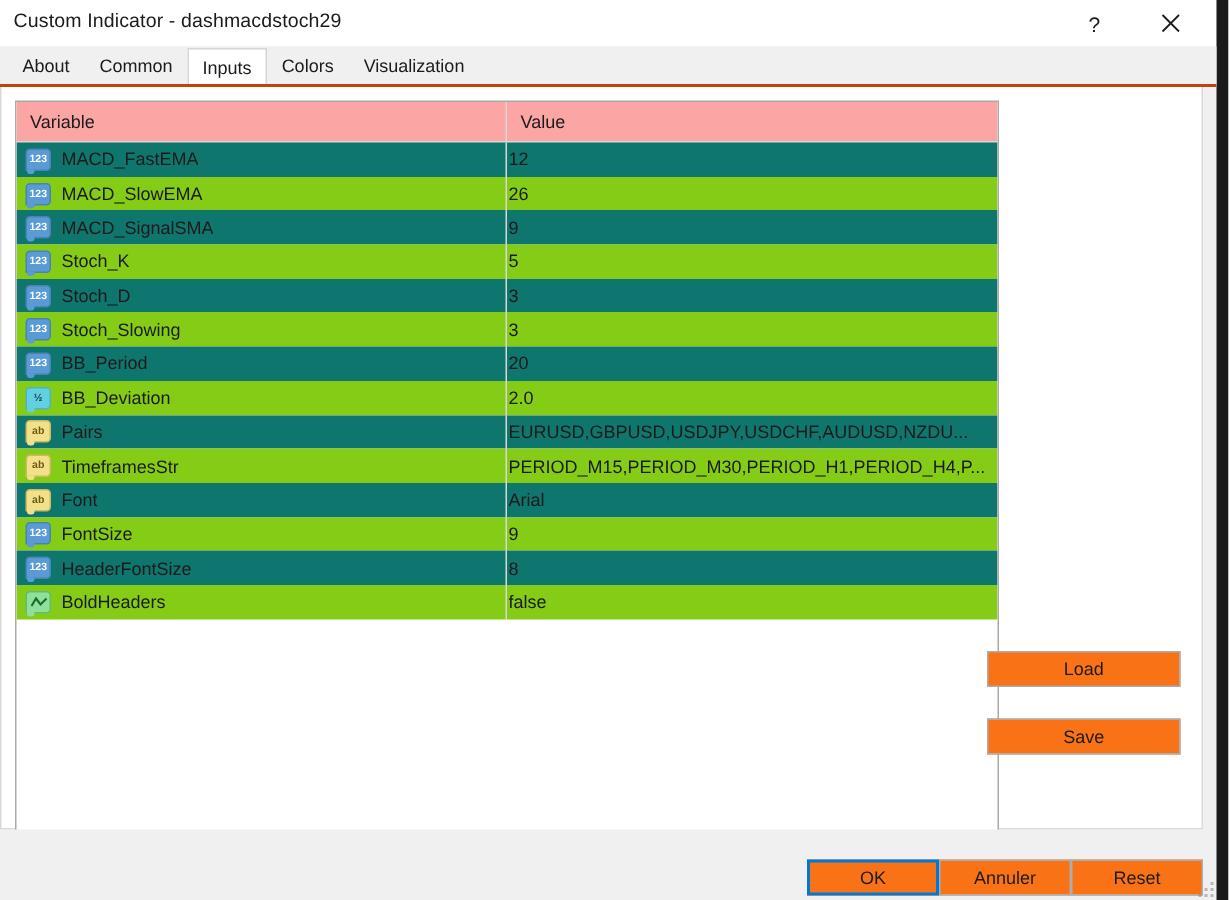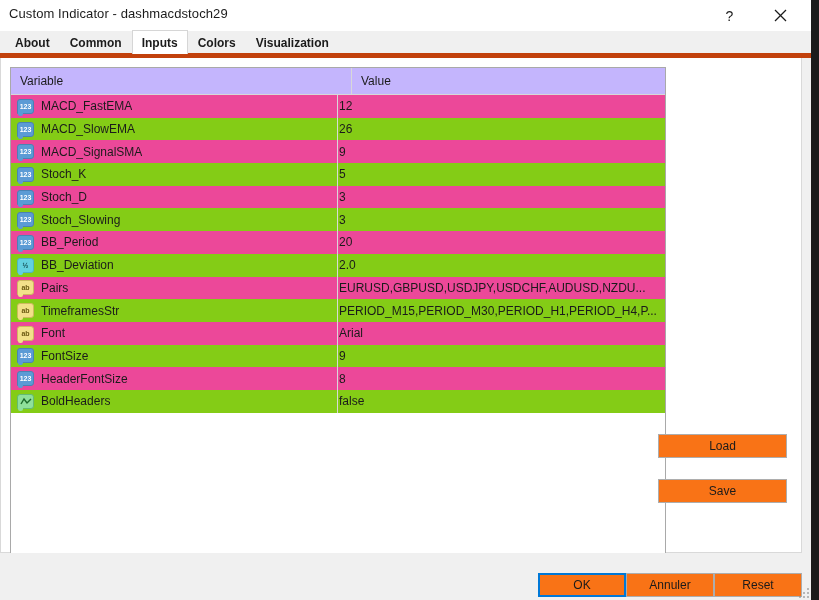--- a/index.html
+++ b/index.html
@@ -54,28 +54,27 @@
     background: transparent;
   }
   #help-button { right: 59px; font-size: 14px; }
   #close-button { right: 8px; }
   #close-button svg { display: block; }
 
   
   #tabstrip {
     height: 27px;
     background: #f0f0f0;
-    border-bottom: 5px solid #c2410c;
+    border-bottom: 2px solid #c2410c;
     display: flex;
-    align-items: flex-end;
+    align-items: center;
     padding-left: 5px;
     flex: none;
     position: relative;
     z-index: 2;
-    font-weight: bold;
   }
   .tab {
     height: 22px;
     padding: 0 9px;
     display: flex; align-items: center;
     font-size: 12px;
     color: #1b1b1b;
     background: #f0f0f0;
     border: 1px solid transparent;
     border-bottom: none;
@@ -104,36 +103,35 @@
     left: 9px; top: 9px;
     width: 656px; height: 490px;
     background: #ffffff;
     border: 1px solid #a9a9a9;
     overflow: hidden;
   }
   #table-header {
     display: flex;
     height: 27px;
     border-bottom: 1px solid #d8d8d8;
-    background: #c4b5fd;
-    gap: 14px;
+    background: #fca5a5;
   }
   #table-header .hcell {
     display: flex; align-items: center;
     font-size: 12px;
     color: #1b1b1b;
     padding-left: 9px;
   }
   .col-var { width: 326px; flex: none; }
   .col-val { flex: 1 1 auto; border-left: 1px solid #d8d8d8; }
 
   .trow {
     display: flex;
     height: 22.7px;
-    background: #ec4899;
+    background: #0f766e;
     align-items: stretch;
   }
   .trow.alt { background: #84cc16; }
   .cell-var {
     width: 326px; flex: none;
     display: flex; align-items: center;
     padding-left: 6px;
     overflow: hidden;
   }
   .cell-val {

